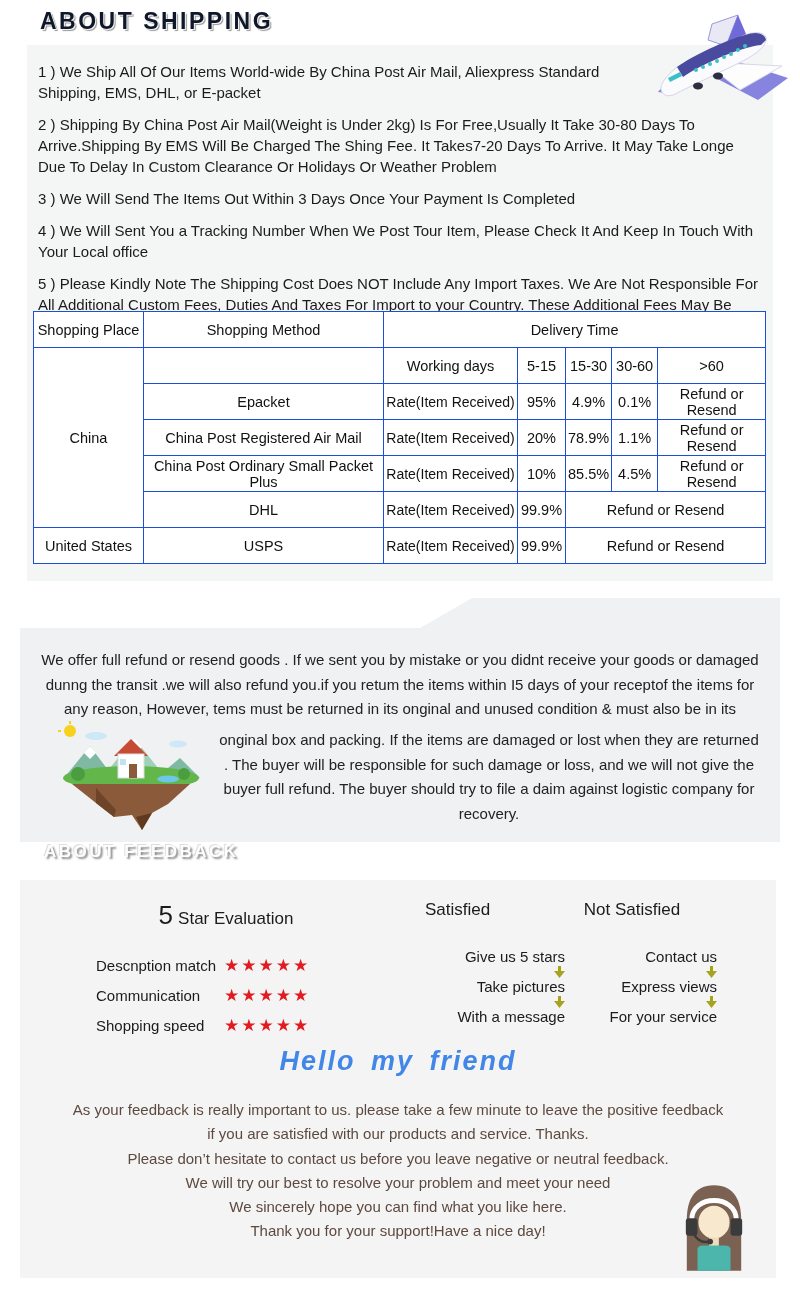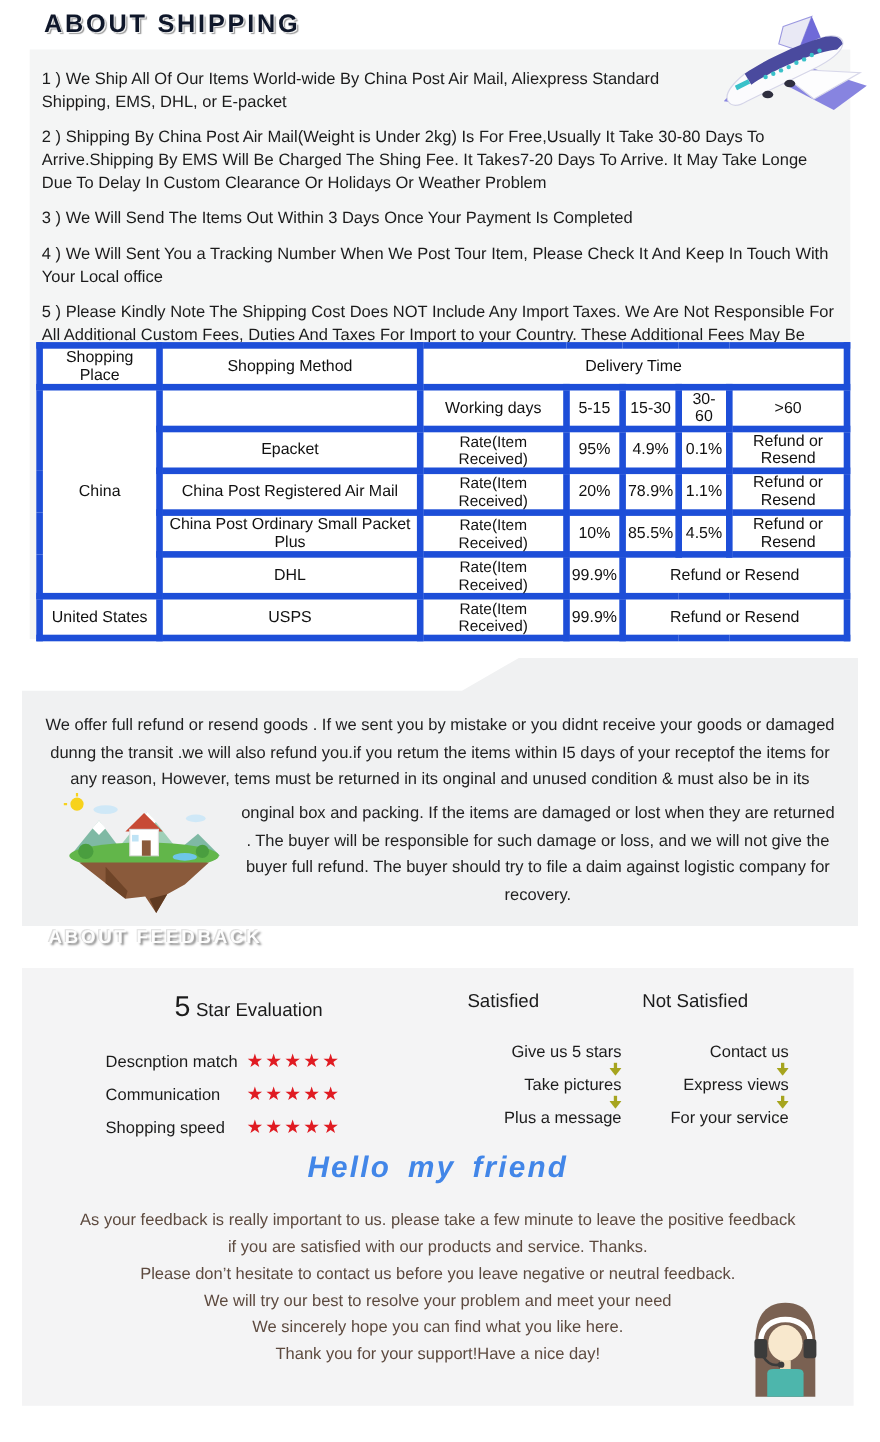--- a/index.html
+++ b/index.html
@@ -19,21 +19,21 @@
   }
   .shipping-paragraphs { padding:16px 14px 0 11px; font-size:15px; line-height:21px; }
   .shipping-paragraphs p { margin-bottom:11px; }
   .shipping-paragraphs p:nth-child(1) { padding-right:130px; }
   .plane { position:absolute; left:652px; top:12px; }
   .ship-table {
     position:absolute; left:6px; top:266px; border-collapse:collapse;
     font-size:14.5px; color:#111; background:#fff;
   }
   .ship-table td, .ship-table th {
-    border:6px solid #1d4ed8; text-align:center; vertical-align:middle;
+    border:1px solid #1d4ed8; text-align:center; vertical-align:middle;
     font-weight:normal; height:36px; padding:0 2px;
   }
   .ship-table .rate { font-size:14px; }
   
   .returns-panel {
     position:absolute; left:20px; top:598px; width:760px; height:244px; background:#f0f1f2;
     clip-path:polygon(0 30px, 400px 30px, 452px 0, 100% 0, 100% 100%, 0 100%);
   }
   .returns-title {
     position:absolute; top:14px; right:20px; font-size:26px; letter-spacing:1px;
@@ -249,21 +249,21 @@
               <polygon points="0,5 11,5 5.5,12" fill="#a6a41e"></polygon>
             </svg>
         </div>
         <div class="fb-step">Take pictures</div>
         <div class="flow-arrow">
           <svg width="11" height="12" viewBox="0 0 11 12">
               <rect x="4" y="0" width="3" height="5" fill="#a6a41e"></rect>
               <polygon points="0,5 11,5 5.5,12" fill="#a6a41e"></polygon>
             </svg>
         </div>
-        <div class="fb-step">Plus a message</div>
+        <div class="fb-step">With a message</div>
       </div>
     </div>
 
     <div class="fb-col fb-col3">
       <div class="fb-header">Not Satisfied</div>
       <div class="fb-steps">
         <div class="fb-step">Contact us</div>
         <div class="flow-arrow">
           <svg width="11" height="12" viewBox="0 0 11 12">
               <rect x="4" y="0" width="3" height="5" fill="#a6a41e"></rect>

